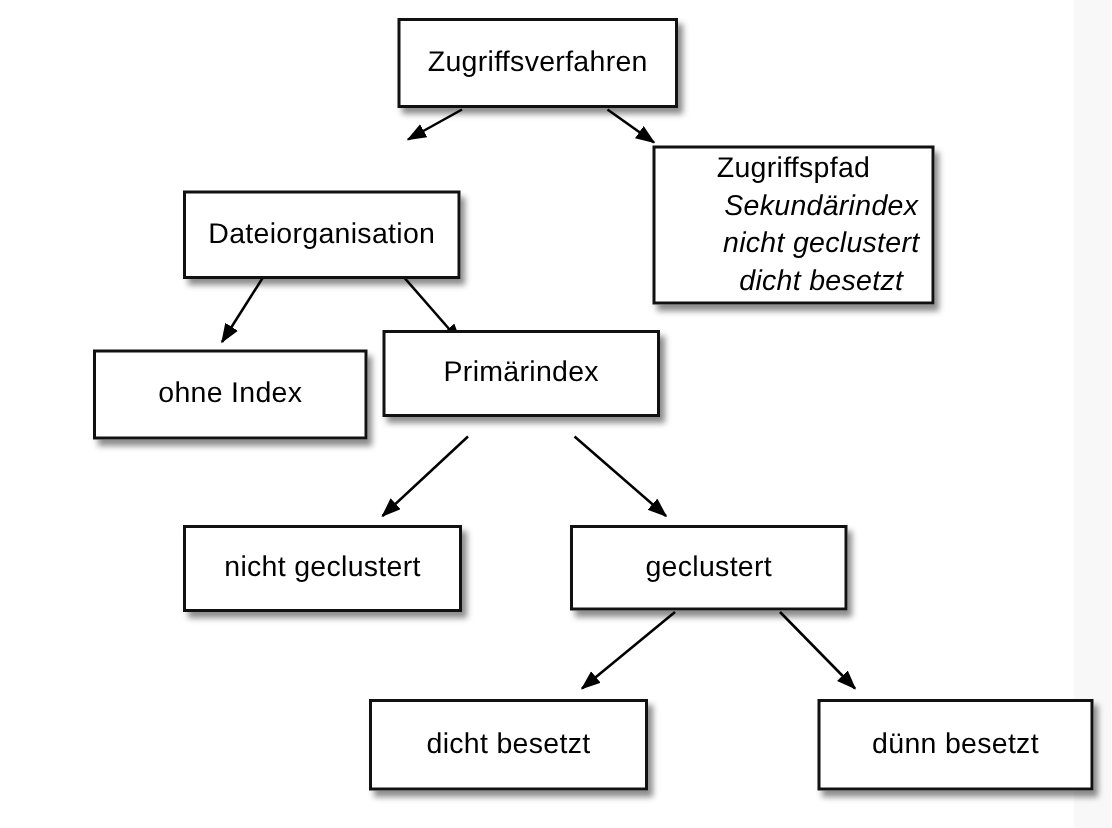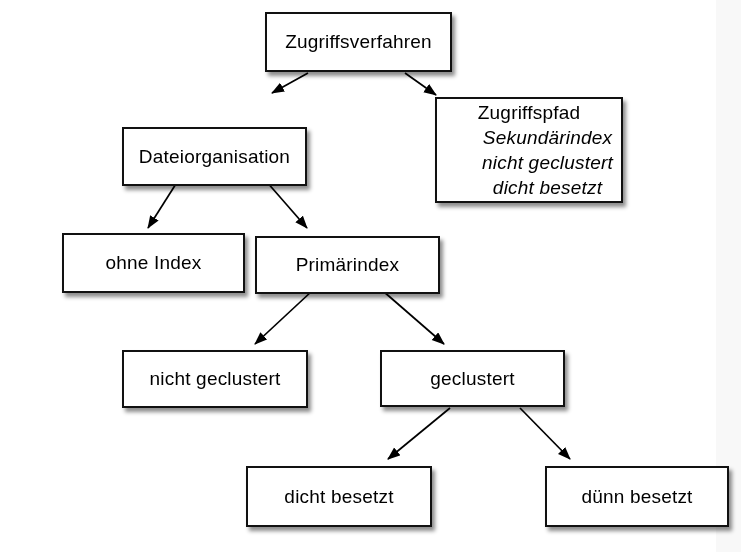--- a/index.html
+++ b/index.html
@@ -51,21 +51,21 @@
     padding: 2px 4px;
   }
   .node .it {
     font-style: italic;
     margin-left: 37px;
   }
   .n0 { left: 265px; top: 12px;  width: 187px; height: 60px;  }
   .n1 { left: 122px; top: 97px;  width: 185px; height: 59px; margin-top: 30px;  }
   .n2 { left: 435px; top: 97px;  width: 188px; height: 106px; }
   .n3 { left: 30px;  top: 233px; width: 183px; height: 60px; margin-left: 32px;  }
-  .n4 { left: 255px; top: 236px; width: 185px; height: 58px;  }
+  .n4 { left: 255px; top: 220px; width: 185px; height: 58px;  }
   .n5 { left: 122px; top: 350px; width: 186px; height: 58px;  }
   .n6 { left: 380px; top: 350px; width: 185px; height: 57px;  }
   .n7 { left: 246px; top: 466px; width: 186px; height: 61px;  }
   .n8 { left: 545px; top: 466px; width: 184px; height: 61px;  }
 </style>
 </head>
 <body>
 
 <div class="stage">
 

